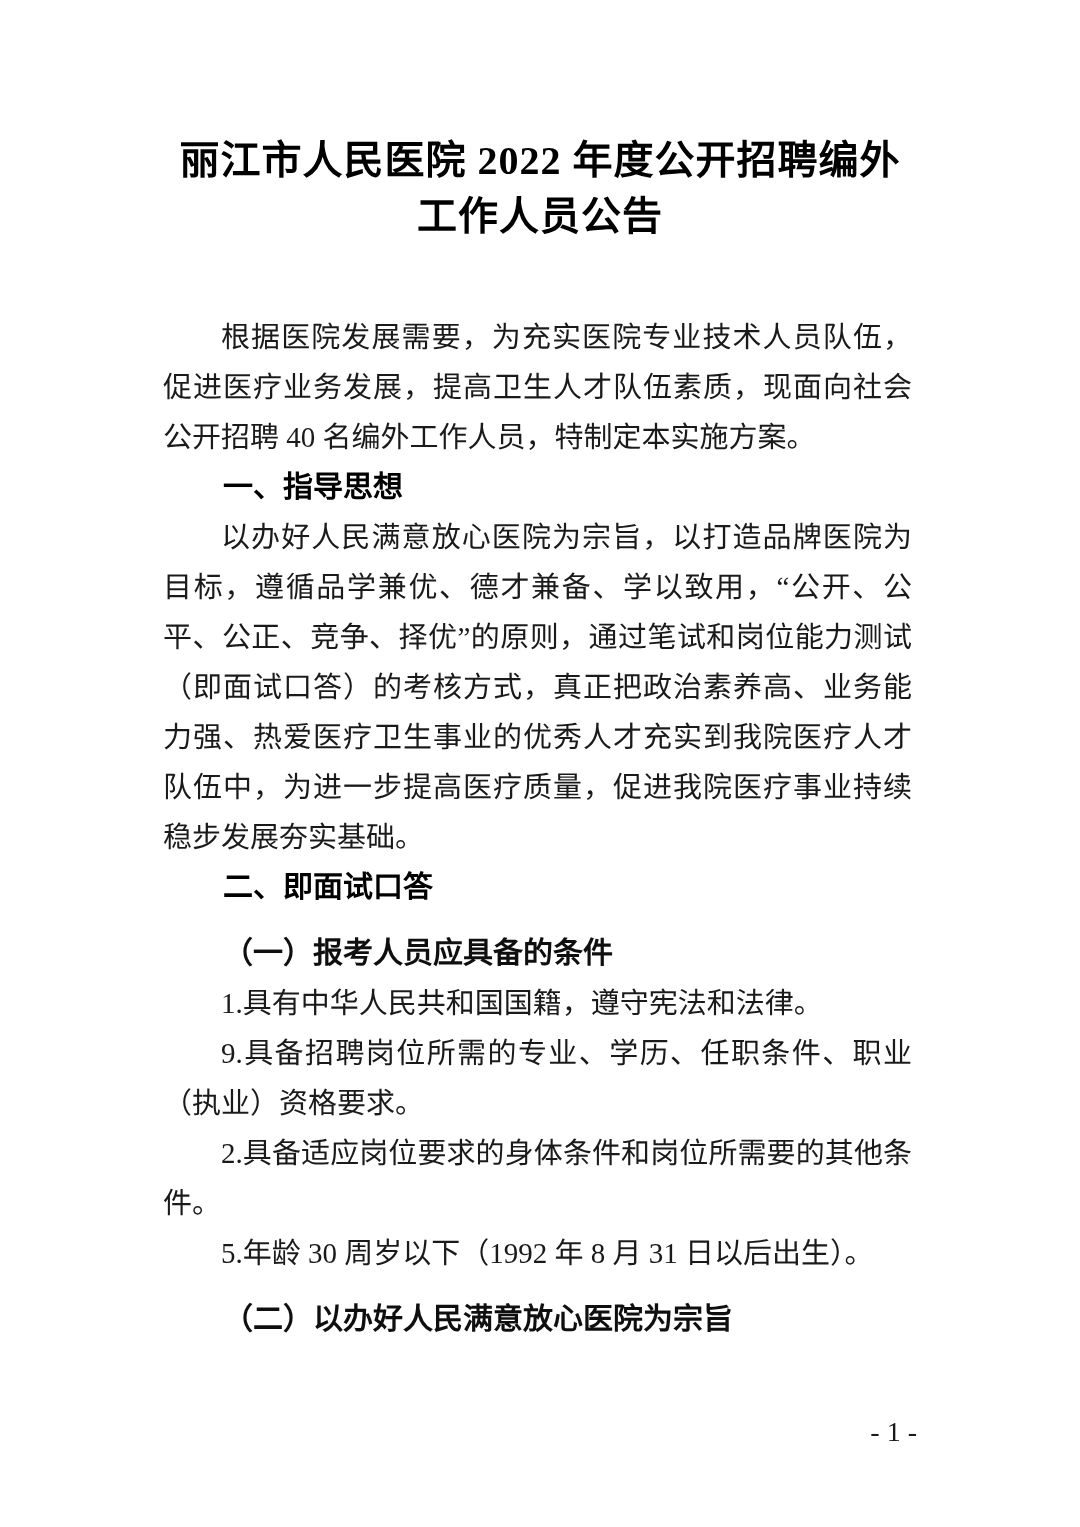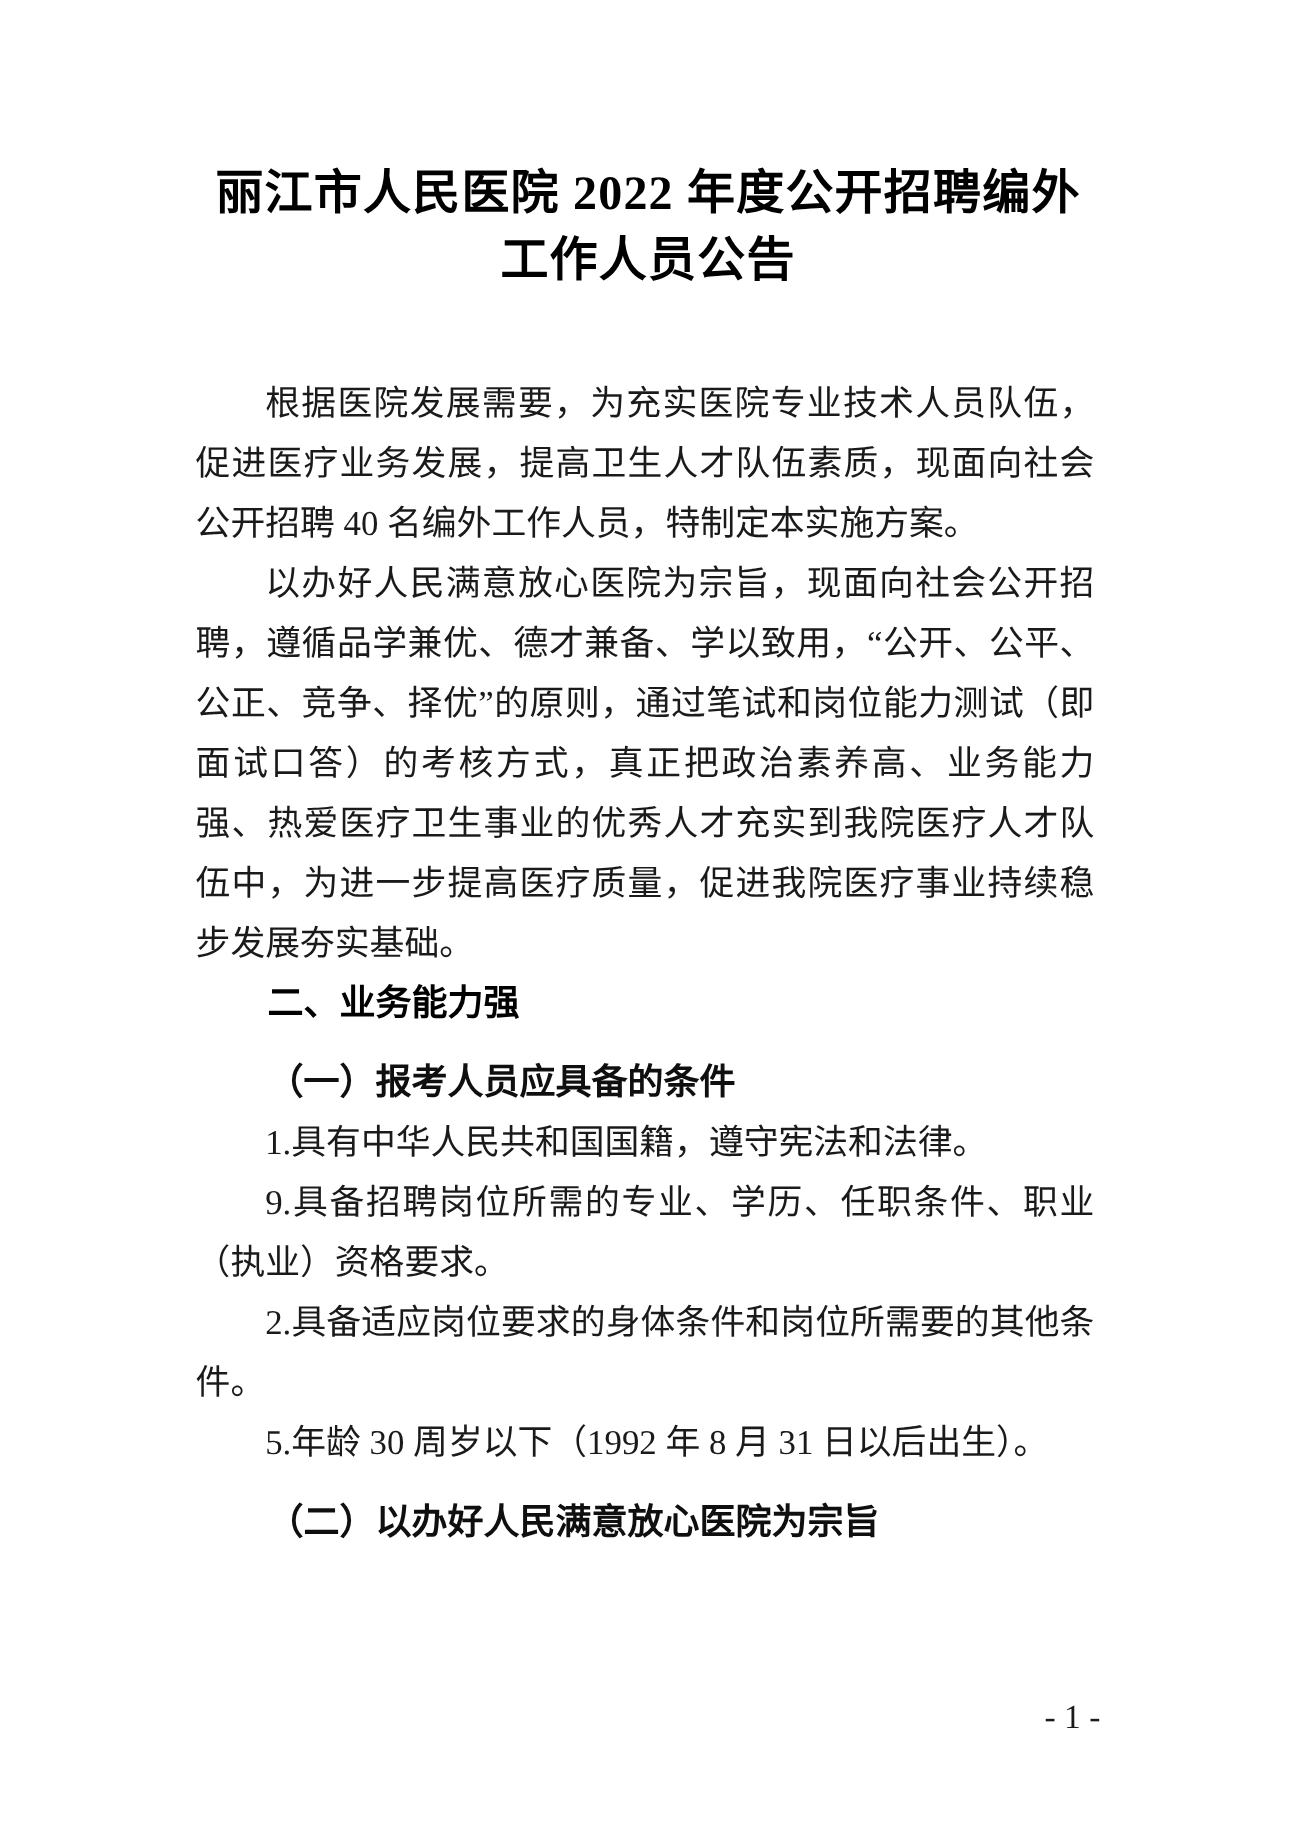--- a/index.html
+++ b/index.html
@@ -71,24 +71,25 @@
 <div class="page">
 
   <h1 class="doc-title">
     <span class="title-line">丽江市人民医院 2022 年度公开招聘编外</span>
     <span class="title-line">工作人员公告</span>
   </h1>
 
   <div class="content">
     <p class="para">根据医院发展需要，为充实医院专业技术人员队伍，促进医疗业务发展，提高卫生人才队伍素质，现面向社会公开招聘 40 名编外工作人员，特制定本实施方案。</p>
 
+    <p class="heading">一、指导思想</p>
 
-    <p class="para">以办好人民满意放心医院为宗旨，现面向社会公开招聘，遵循品学兼优、德才兼备、学以致用，“公开、公平、公正、竞争、择优”的原则，通过笔试和岗位能力测试（即面试口答）的考核方式，真正把政治素养高、业务能力强、热爱医疗卫生事业的优秀人才充实到我院医疗人才队伍中，为进一步提高医疗质量，促进我院医疗事业持续稳步发展夯实基础。</p>
+    <p class="para">以办好人民满意放心医院为宗旨，以打造品牌医院为目标，遵循品学兼优、德才兼备、学以致用，“公开、公平、公正、竞争、择优”的原则，通过笔试和岗位能力测试（即面试口答）的考核方式，真正把政治素养高、业务能力强、热爱医疗卫生事业的优秀人才充实到我院医疗人才队伍中，为进一步提高医疗质量，促进我院医疗事业持续稳步发展夯实基础。</p>
 
-    <p class="heading">二、业务能力强</p>
+    <p class="heading">二、即面试口答</p>
 
     <p class="subheading">（一）报考人员应具备的条件</p>
 
     <p class="para">1.具有中华人民共和国国籍，遵守宪法和法律。</p>
 
 
     <p class="para">9.具备招聘岗位所需的专业、学历、任职条件、职业（执业）资格要求。</p>
 
     <p class="para">2.具备适应岗位要求的身体条件和岗位所需要的其他条件。</p>
 

